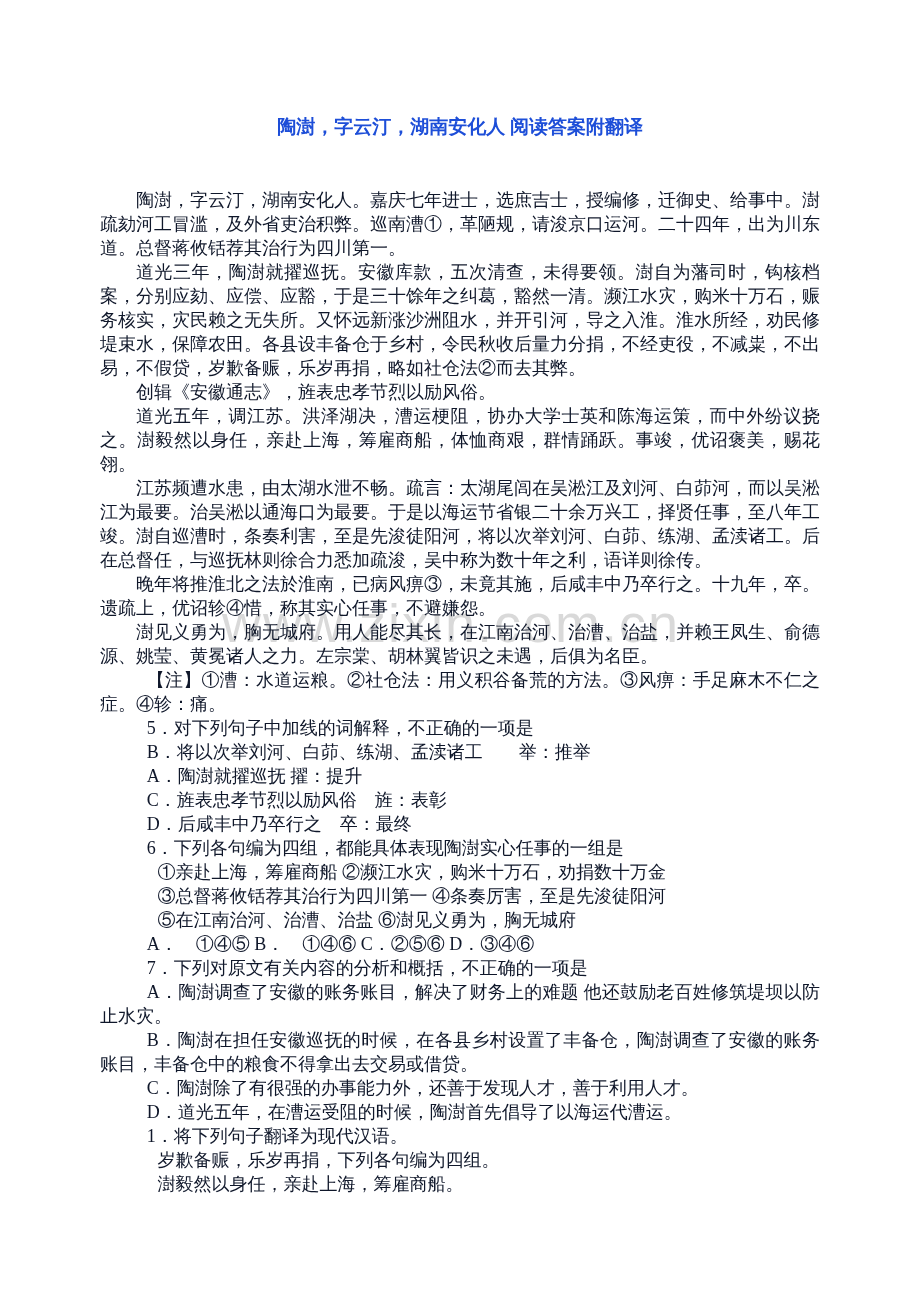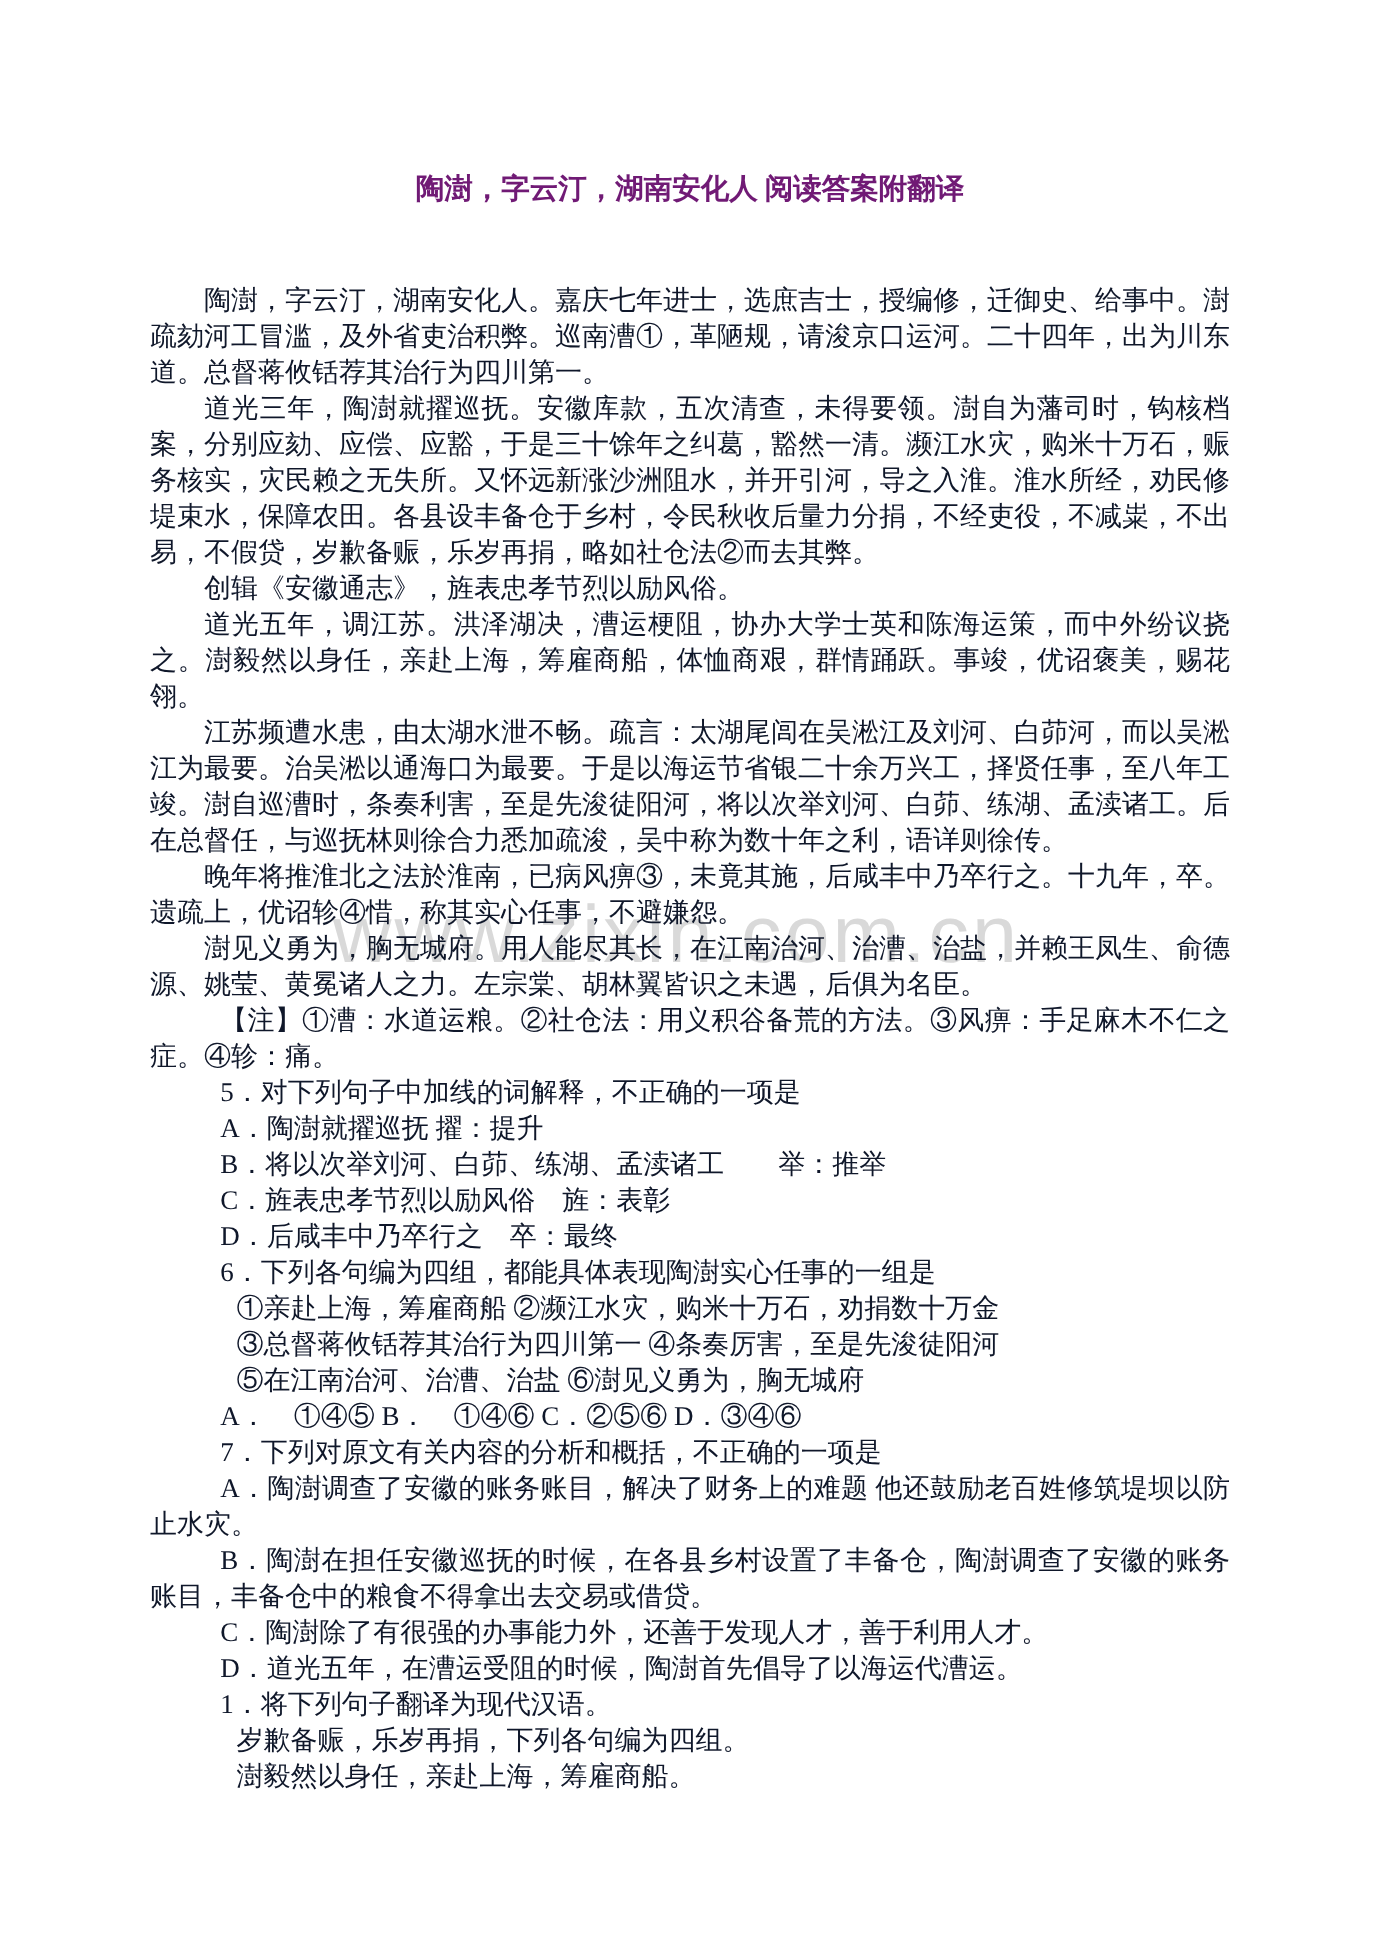--- a/index.html
+++ b/index.html
@@ -34,21 +34,21 @@
     top: 112px;
     width: 720px;
     z-index: 1;
   }
   .title {
     font-size: 19px;
     font-weight: bold;
     line-height: 30px;
     text-align: center;
     margin: 0 0 46px 0;
-    color: #701a75;
+    color: #1d4ed8;
   }
   .body-text p.line {
     margin: 0;
     font-size: 18px;
     line-height: 24px;
     text-align: justify;
     color: #0f172a;
   }
   .body-text p.ind-p { text-indent: 2em; }
   .body-text p.ind-q { text-indent: 2.6em; }
@@ -64,22 +64,22 @@
     <div class="body-text">
         <p class="line ind-p">陶澍，字云汀，湖南安化人。嘉庆七年进士，选庶吉士，授编修，迁御史、给事中。澍疏劾河工冒滥，及外省吏治积弊。巡南漕①，革陋规，请浚京口运河。二十四年，出为川东道。总督蒋攸铦荐其治行为四川第一。</p>
         <p class="line ind-p">道光三年，陶澍就擢巡抚。安徽库款，五次清查，未得要领。澍自为藩司时，钩核档案，分别应劾、应偿、应豁，于是三十馀年之纠葛，豁然一清。濒江水灾，购米十万石，赈务核实，灾民赖之无失所。又怀远新涨沙洲阻水，并开引河，导之入淮。淮水所经，劝民修堤束水，保障农田。各县设丰备仓于乡村，令民秋收后量力分捐，不经吏役，不减粜，不出易，不假贷，岁歉备赈，乐岁再捐，略如社仓法②而去其弊。</p>
         <p class="line ind-p">创辑《安徽通志》，旌表忠孝节烈以励风俗。</p>
         <p class="line ind-p">道光五年，调江苏。洪泽湖决，漕运梗阻，协办大学士英和陈海运策，而中外纷议挠之。澍毅然以身任，亲赴上海，筹雇商船，体恤商艰，群情踊跃。事竣，优诏褒美，赐花翎。</p>
         <p class="line ind-p">江苏频遭水患，由太湖水泄不畅。疏言：太湖尾闾在吴淞江及刘河、白茆河，而以吴淞江为最要。治吴淞以通海口为最要。于是以海运节省银二十余万兴工，择贤任事，至八年工竣。澍自巡漕时，条奏利害，至是先浚徒阳河，将以次举刘河、白茆、练湖、孟渎诸工。后在总督任，与巡抚林则徐合力悉加疏浚，吴中称为数十年之利，语详则徐传。</p>
         <p class="line ind-p">晚年将推淮北之法於淮南，已病风痹③，未竟其施，后咸丰中乃卒行之。十九年，卒。遗疏上，优诏轸④惜，称其实心任事，不避嫌怨。</p>
         <p class="line ind-p">澍见义勇为，胸无城府。用人能尽其长，在江南治河、治漕、治盐，并赖王凤生、俞德源、姚莹、黄冕诸人之力。左宗棠、胡林翼皆识之未遇，后俱为名臣。</p>
         <p class="line ind-q">【注】①漕：水道运粮。②社仓法：用义积谷备荒的方法。③风痹：手足麻木不仁之症。④轸：痛。</p>
         <p class="line ind-q">5．对下列句子中加线的词解释，不正确的一项是</p>
+        <p class="line ind-q">B．将以次举刘河、白茆、练湖、孟渎诸工　　举：推举</p>
         <p class="line ind-q">A．陶澍就擢巡抚 擢：提升</p>
-        <p class="line ind-q">B．将以次举刘河、白茆、练湖、孟渎诸工　　举：推举</p>
         <p class="line ind-q">C．旌表忠孝节烈以励风俗　旌：表彰</p>
         <p class="line ind-q">D．后咸丰中乃卒行之　卒：最终</p>
         <p class="line ind-q">6．下列各句编为四组，都能具体表现陶澍实心任事的一组是</p>
         <p class="line ind-s">①亲赴上海，筹雇商船 ②濒江水灾，购米十万石，劝捐数十万金</p>
         <p class="line ind-s">③总督蒋攸铦荐其治行为四川第一 ④条奏厉害，至是先浚徒阳河</p>
         <p class="line ind-s">⑤在江南治河、治漕、治盐 ⑥澍见义勇为，胸无城府</p>
         <p class="line ind-q">A．　①④⑤ B．　①④⑥ C．②⑤⑥ D．③④⑥</p>
         <p class="line ind-q">7．下列对原文有关内容的分析和概括，不正确的一项是</p>
         <p class="line ind-q">A．陶澍调查了安徽的账务账目，解决了财务上的难题 他还鼓励老百姓修筑堤坝以防止水灾。</p>
         <p class="line ind-q">B．陶澍在担任安徽巡抚的时候，在各县乡村设置了丰备仓，陶澍调查了安徽的账务账目，丰备仓中的粮食不得拿出去交易或借贷。</p>

